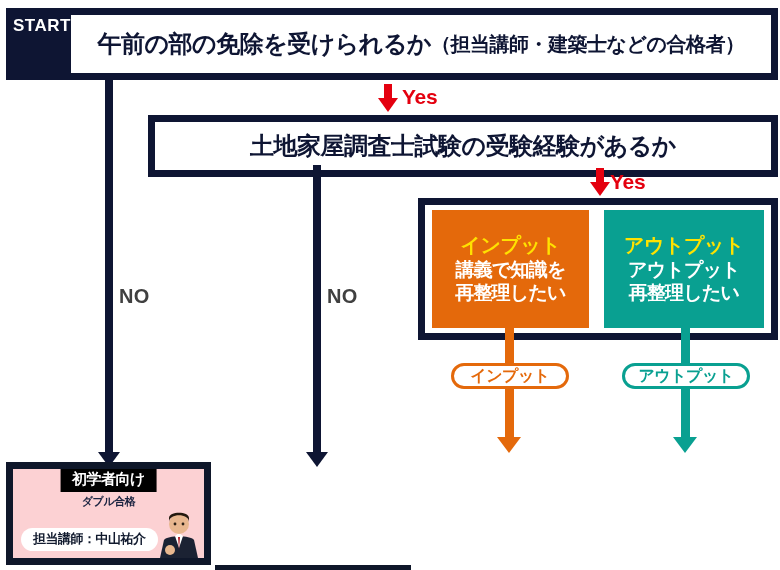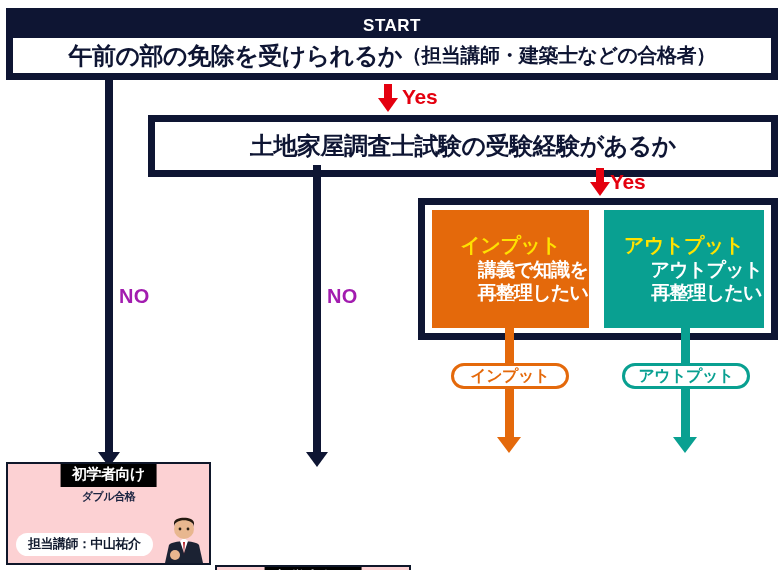--- a/index.html
+++ b/index.html
@@ -20,21 +20,20 @@
   }
 
   
   .abs { position: absolute; box-sizing: border-box; }
 
   
   .decision {
     border: 7px solid #0e1533;
     background: #ffffff;
     display: flex;
-    flex-direction: column;
   }
   .decision .hdr {
     background: #0e1533;
     color: #ffffff;
     font-weight: bold;
     font-size: 17px;
     letter-spacing: 0.5px;
     text-align: center;
     line-height: 20px;
     padding: 1px 0 2px 0;
@@ -70,21 +69,21 @@
   .ah-orange { border-top: 16px solid #e4690b; border-left-width: 12px; border-right-width: 12px; }
   .ah-teal { border-top: 16px solid #09a091; border-left-width: 12px; border-right-width: 12px; }
 
   .yes-label {
     color: #e4000f;
     font-weight: bold;
     font-size: 21px;
     letter-spacing: -0.3px;
   }
   .no-label {
-    color: #a21caf;
+    color: #404040;
     font-weight: bold;
     font-size: 20px;
     letter-spacing: 0.2px;
   }
 
   
   .choice-frame {
     border: 7px solid #0e1533;
     background: #ffffff;
   }
@@ -101,21 +100,20 @@
     font-weight: bold;
     font-size: 20px;
     letter-spacing: -0.5px;
     margin-bottom: 2px;
   }
   .choice .desc {
     color: #ffffff;
     font-weight: bold;
     font-size: 19px;
     letter-spacing: -0.8px;
-    padding-left: 45px;
   }
   .choice-input { background: #e4690b; }
   .choice-output { background: #09a091; }
 
   
   .pill {
     border-radius: 999px;
     background: #ffffff;
     display: flex;
     align-items: center;
@@ -123,21 +121,21 @@
     font-weight: bold;
     font-size: 16px;
     letter-spacing: -0.5px;
     white-space: nowrap;
   }
   .pill-orange { border: 3px solid #e4690b; color: #e4690b; }
   .pill-teal   { border: 3px solid #09a091; color: #09a091; }
 
   
   .card {
-    border: 2px solid #0f172a;
+    border: 7px solid #0f172a;
     position: relative;
     overflow: hidden;
   }
   .card-pink  { background: #fcd1d3; }
 
   .card-tag {
     position: absolute;
     top: -1px;
     left: 50%;
     transform: translateX(-50%);

